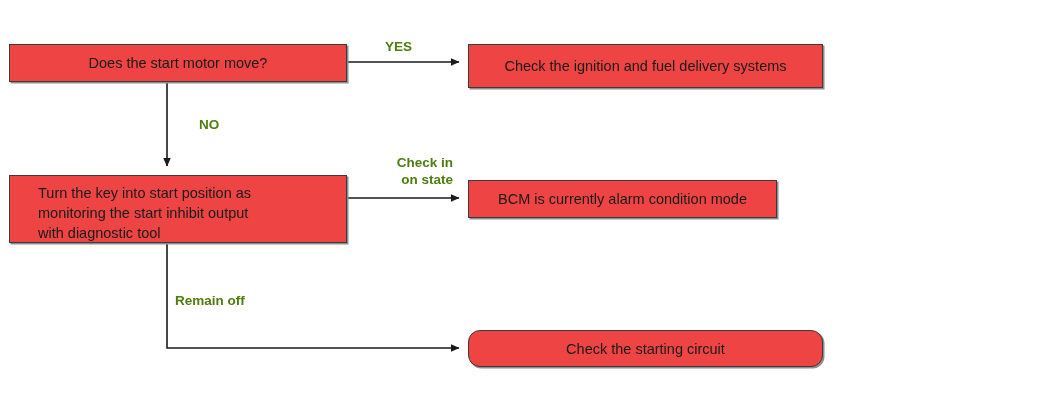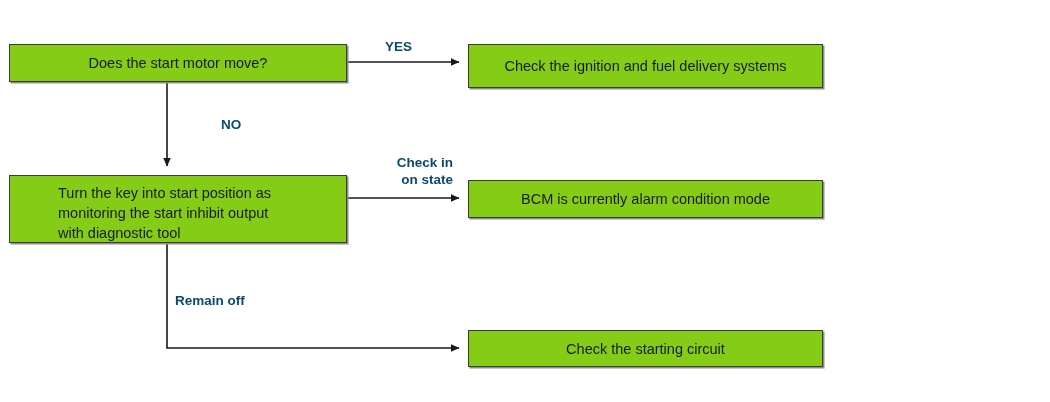--- a/index.html
+++ b/index.html
@@ -18,21 +18,21 @@
   #flow-canvas {
     position: absolute;
     left: 0;
     top: 0;
     width: 1050px;
     height: 402px;
   }
   .node-box {
     position: absolute;
     box-sizing: border-box;
-    background: #84cc16;
+    background: #ef4444;
     border: 1px solid #3b3b3b;
     box-shadow: 1.5px 1.5px 0 0 #8d8d8d;
     display: flex;
     align-items: center;
   }
   .node-box.center-text {
     justify-content: center;
   }
   .node-box .node-label {
     font-size: 14.5px;
@@ -40,32 +40,31 @@
     color: #1a1a1a;
     white-space: pre-line;
   }
   .node-box.center-text .node-label {
     text-align: center;
     padding: 0 10px;
   }
   .node-box.left-text {
     align-items: flex-start;
     padding-top: 7px;
-    padding-left: 20px;
   }
   .node-box.left-text .node-label {
     text-align: left;
     padding: 0 14px 0 28px;
   }
   .edge-label {
     position: absolute;
     font-size: 13.5px;
     font-weight: bold;
     line-height: 17px;
-    color: #0c4a6e;
+    color: #4d7c0f;
     white-space: pre-line;
   }
   .edge-label.right-align {
     text-align: right;
   }
 </style>
 </head>
 <body>
 
 <svg id="flow-canvas" viewBox="0 0 1050 402" xmlns="http://www.w3.org/2000/svg">
@@ -91,28 +90,28 @@
 <div class="node-box center-text" style="left:468px; top:44px; width:355px; height:44px;">
   <span class="node-label">Check the ignition and fuel delivery systems</span>
 </div>
 
 <div class="node-box left-text" style="left:9px; top:175px; width:338px; height:68px;">
   <span class="node-label">Turn the key into start position as
 monitoring the start inhibit output
 with diagnostic tool</span>
 </div>
 
-<div class="node-box center-text" style="left:468px; top:180px; width:355px; height:38px;">
+<div class="node-box center-text" style="left:468px; top:180px; width:309px; height:38px;">
   <span class="node-label">BCM is currently alarm condition mode</span>
 </div>
 
-<div class="node-box center-text" style="left:468px; top:330px; width:355px; height:37px;">
+<div class="node-box center-text" style="left:468px; top:330px; width:355px; height:37px;border-radius:12px;">
   <span class="node-label">Check the starting circuit</span>
 </div>
 
 <div class="edge-label" style="left:385px; top:38px;">YES</div>
 
-<div class="edge-label" style="left:181px; top:116px;padding-left:40px;">NO</div>
+<div class="edge-label" style="left:159px; top:116px;padding-left:40px;">NO</div>
 
 <div class="edge-label right-align" style="left:363px; top:154px; width:90px;">Check in
 on state</div>
 
 <div class="edge-label" style="left:175px; top:292px;">Remain off</div>
 
 </body></html>

